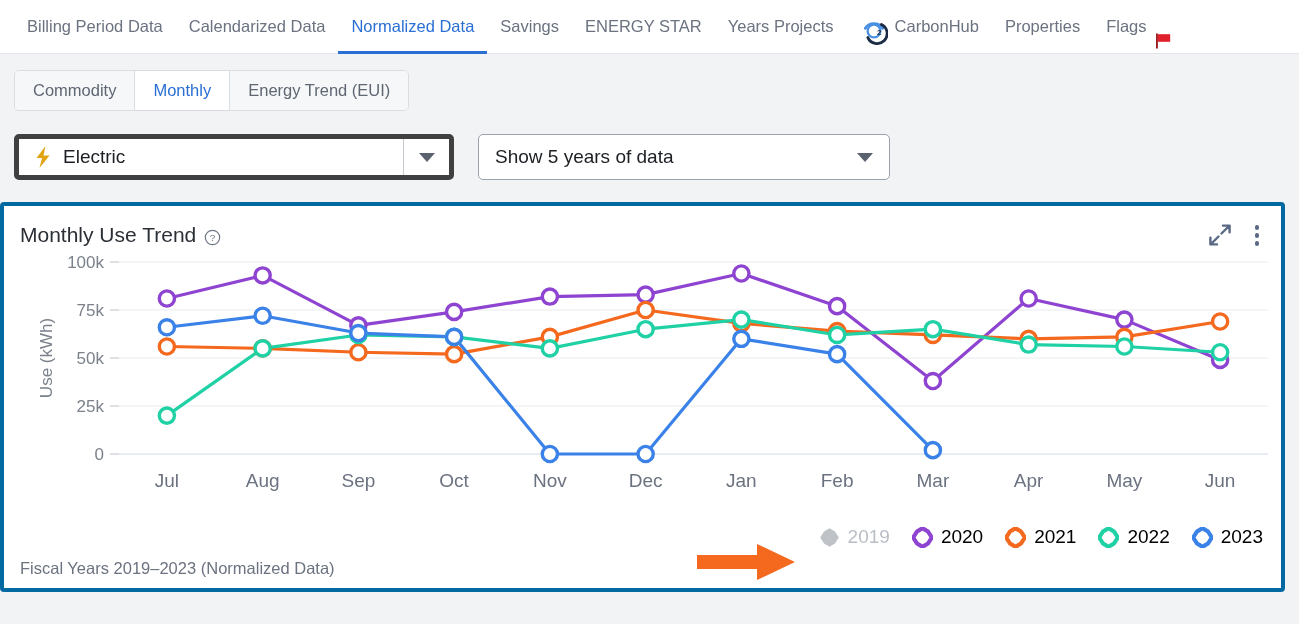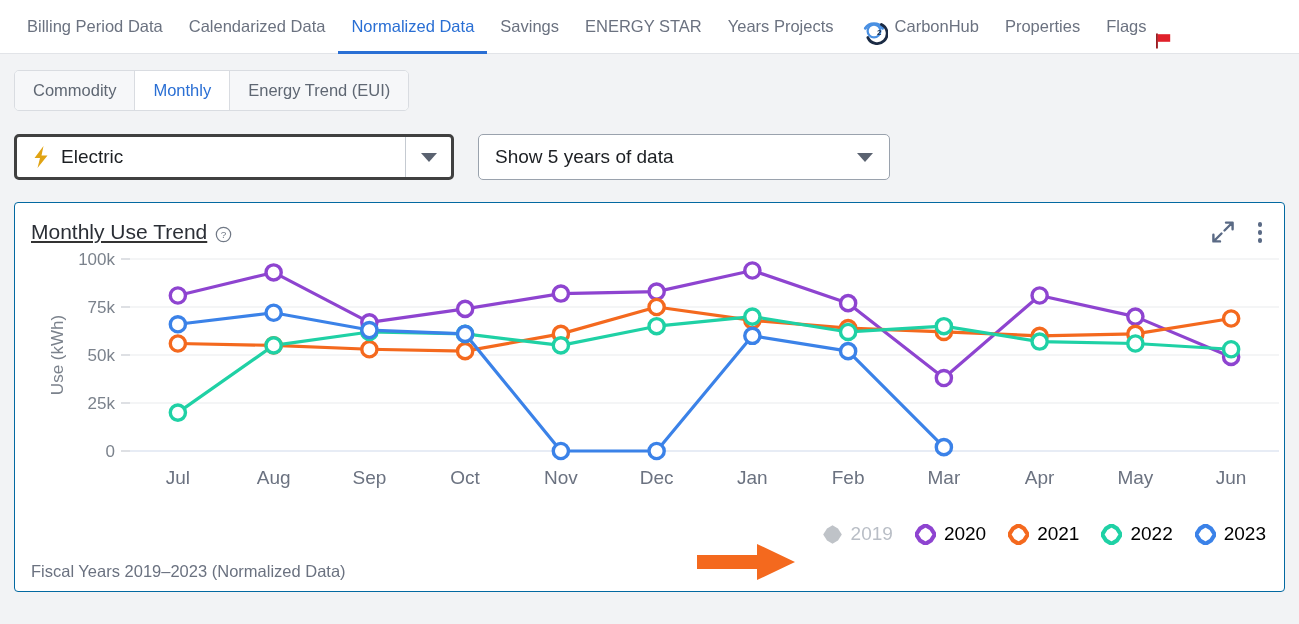--- a/index.html
+++ b/index.html
@@ -62,21 +62,21 @@
   .subtab:last-child { border-right: none; }
   .subtab.active { background: #fff; color: #2a6fd4; }
 
   
   .filters { display: flex; gap: 24px; padding: 23px 14px 0 14px; }
 
   .select-split {
     display: flex;
     width: 440px;
     height: 46px;
-    border: 3px solid #404040;
+    border: 5px solid #404040;
     border-radius: 5px;
     background: #fff;
     overflow: hidden;
     cursor: pointer;
   }
   .select-split .val {
     flex: 1;
     display: flex;
     align-items: center;
     gap: 10px;
@@ -104,27 +104,26 @@
     justify-content: space-between;
     padding: 0 16px;
     font-size: 19px;
     color: #1c1f23;
     cursor: pointer;
   }
   .caret { width: 0; height: 0; border-left: 8px solid transparent; border-right: 8px solid transparent; border-top: 9px solid #5a6270; }
 
   
   .card {
-    margin: 22px 14px 0 14px;
+    margin: 22px 14px 0 0;
     background: #fff;
-    border: 1px solid #0369a1;
+    border: 4px solid #0369a1;
     border-radius: 4px;
     height: 390px;
     position: relative;
-    text-decoration: underline;
   }
   .card-head {
     display: flex;
     align-items: flex-start;
     justify-content: space-between;
     padding: 17px 20px 0 16px;
   }
   .card-title {
     font-size: 21px;
     color: #2b2f36;

